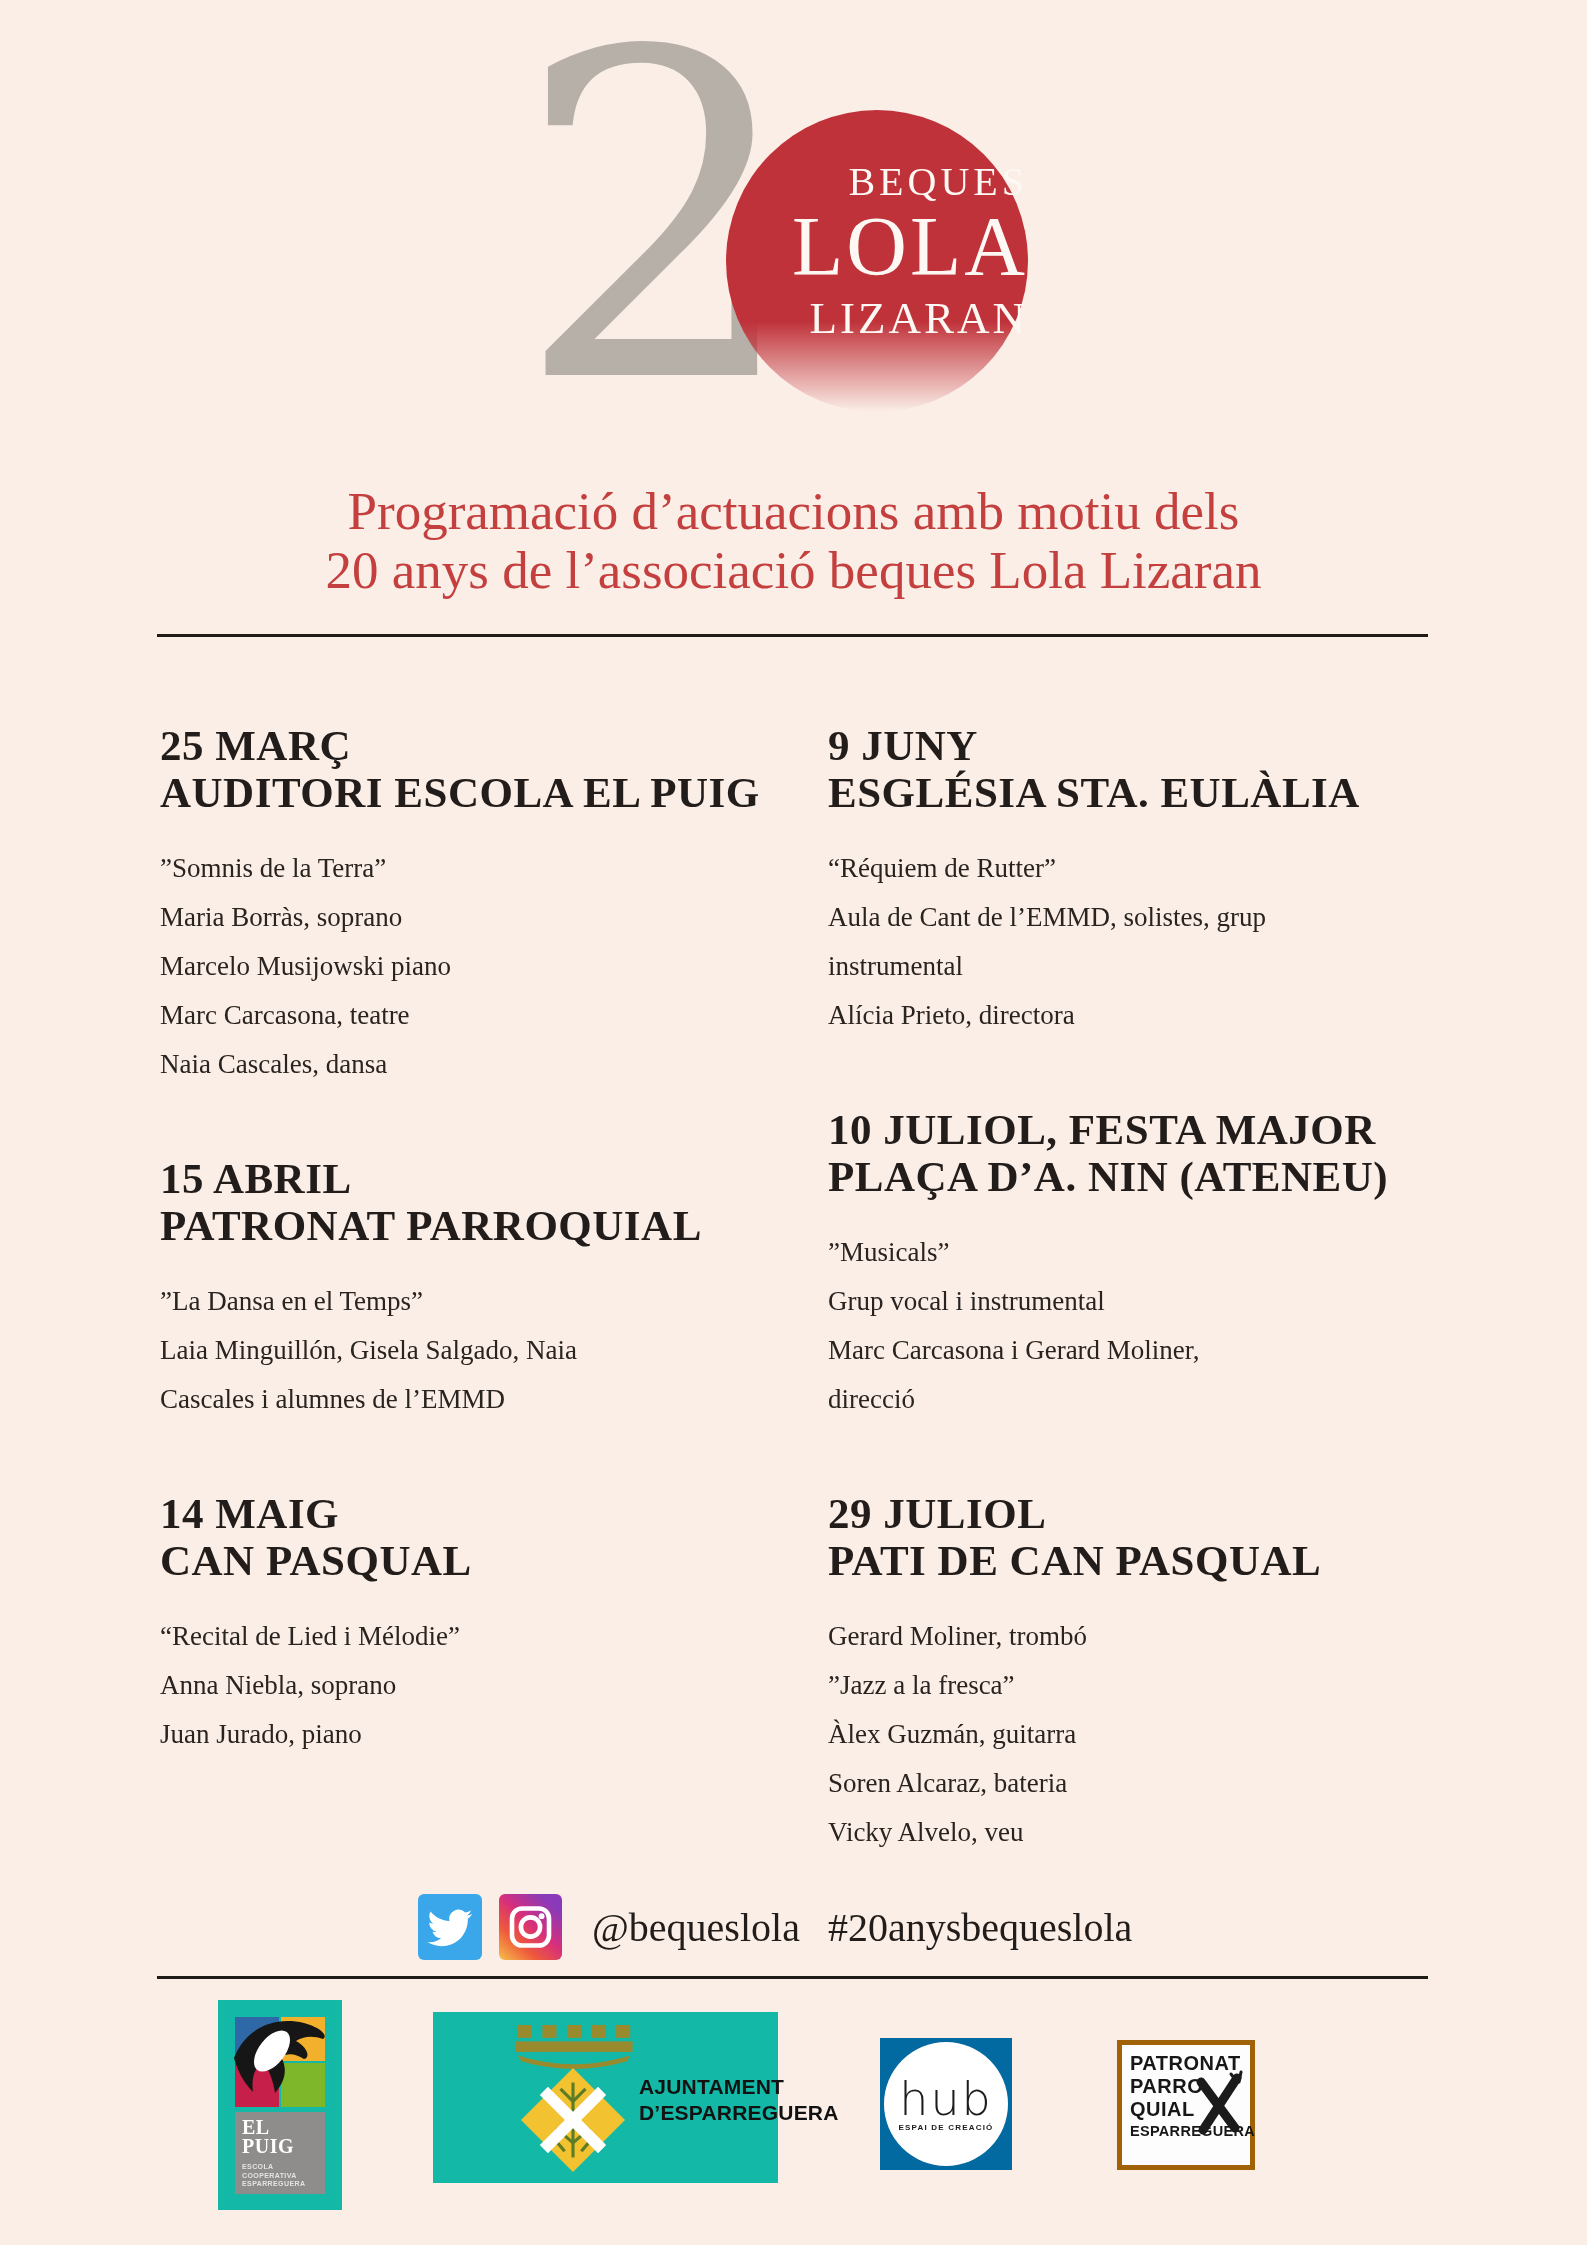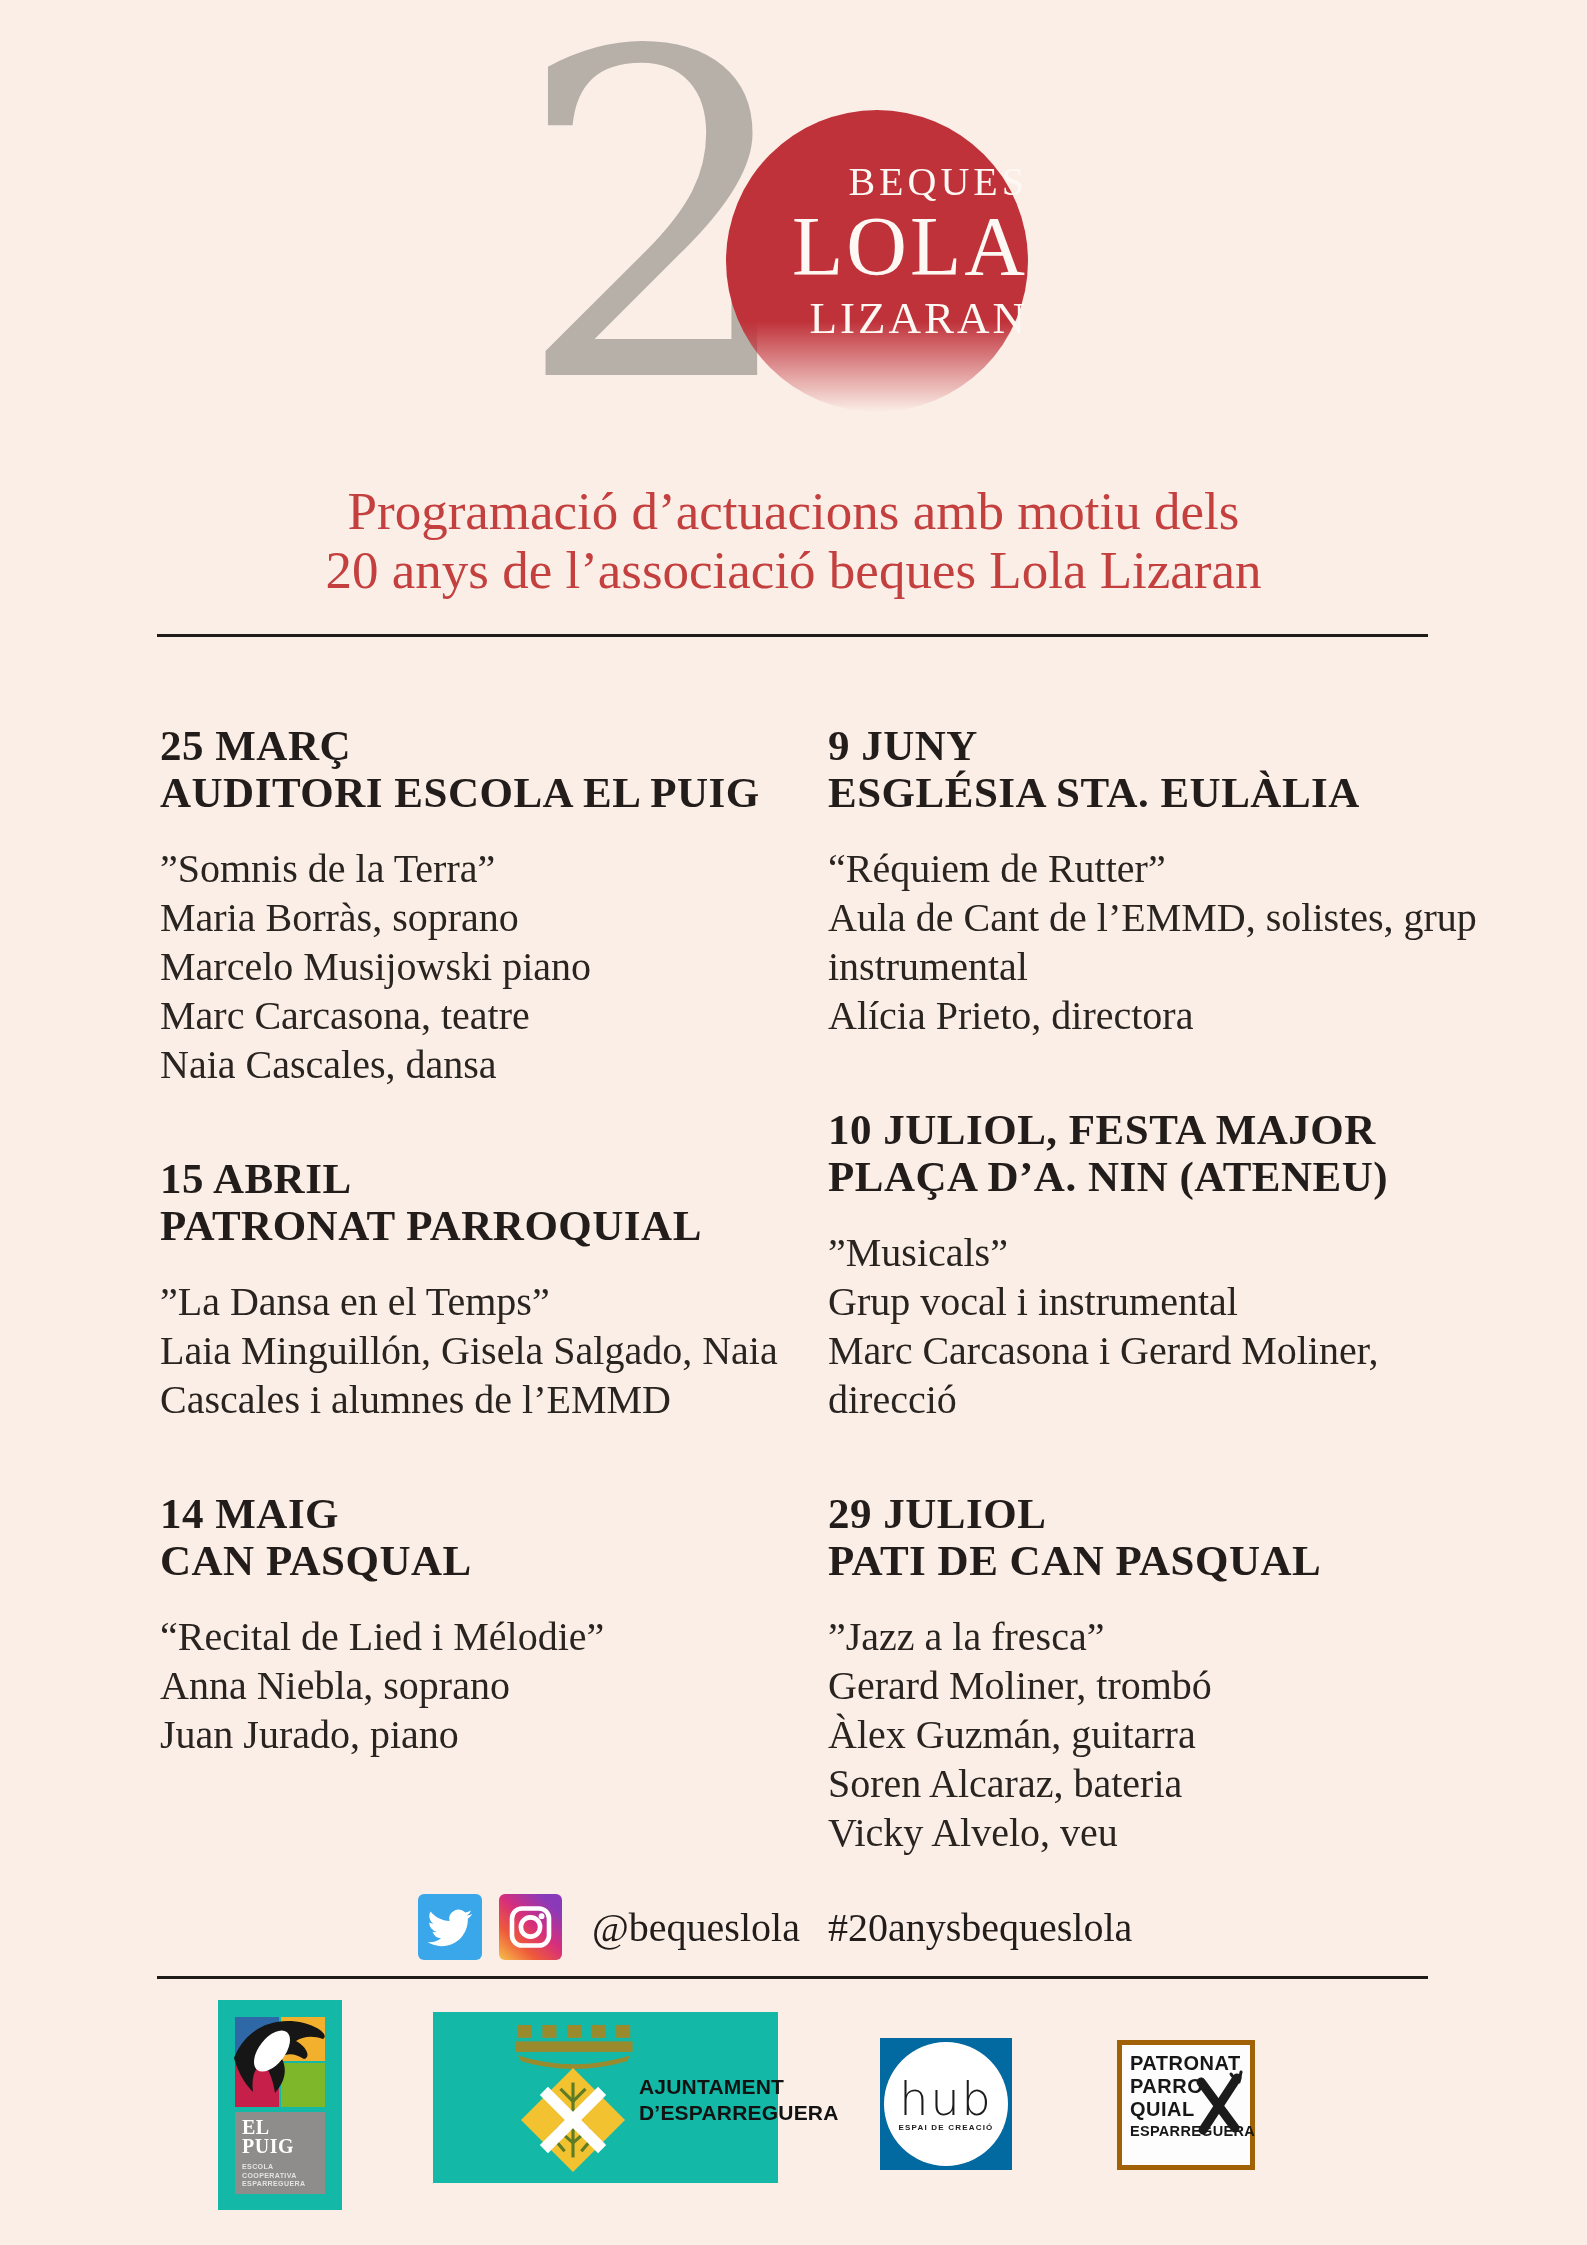--- a/index.html
+++ b/index.html
@@ -32,21 +32,21 @@
   }
   .rule{position:absolute;left:157px;width:1271px;height:3px;background:#1f1b19;}
   .rule1{top:634px;}
   .rule2{top:1976px;}
   
   .col{position:absolute;top:722px;}
   .col-left{left:160px;width:645px;}
   .col-right{left:828px;width:660px;}
   .event{margin:0 0 66px 0;}
   .ev-head{font-size:43px;line-height:47px;font-weight:700;letter-spacing:.5px;margin:0 0 28px 0;color:#221d1a;}
-  .ev-line{font-size:40px;line-height:49px;color:#2a2421;}
+  .ev-line{font-size:27px;line-height:49px;color:#2a2421;}
   
   .social{position:absolute;left:418px;top:1892px;height:70px;display:flex;align-items:center;}
   .social svg{display:block;}
   .ig{margin-left:17px;}
   .social-text{margin-left:30px;font-size:40px;color:#221d1a;display:flex;gap:28px;justify-content:center;}
   
   .card{position:absolute;background:#14b8a6;}
   .elpuig{left:218px;top:2000px;width:124px;height:210px;}
   .ep-squares{position:absolute;left:17px;top:17px;width:90px;height:90px;}
   .ep-squares div{position:absolute;width:44px;height:44px;}
@@ -157,22 +157,22 @@
     <div class="ev-line">Grup vocal i instrumental</div>
     <div class="ev-line">Marc Carcasona i Gerard Moliner,</div>
     <div class="ev-line">direcció</div>
   </section>
 
   <section class="event">
     <h2 class="ev-head">
       <div>29 JULIOL</div>
       <div>PATI DE CAN PASQUAL</div>
     </h2>
+    <div class="ev-line">Gerard Moliner, trombó</div>
     <div class="ev-line">”Jazz a la fresca”</div>
-    <div class="ev-line">Gerard Moliner, trombó</div>
     <div class="ev-line">Àlex Guzmán, guitarra</div>
     <div class="ev-line">Soren Alcaraz, bateria</div>
     <div class="ev-line">Vicky Alvelo, veu</div>
   </section>
 </div>
 
 <div class="social">
   <svg width="64" height="66" viewBox="0 0 64 66">
     <rect x="0" y="0" width="64" height="66" rx="6" fill="#3aa7ea"></rect>
     <g transform="translate(9.5,11.5) scale(1.87)">

